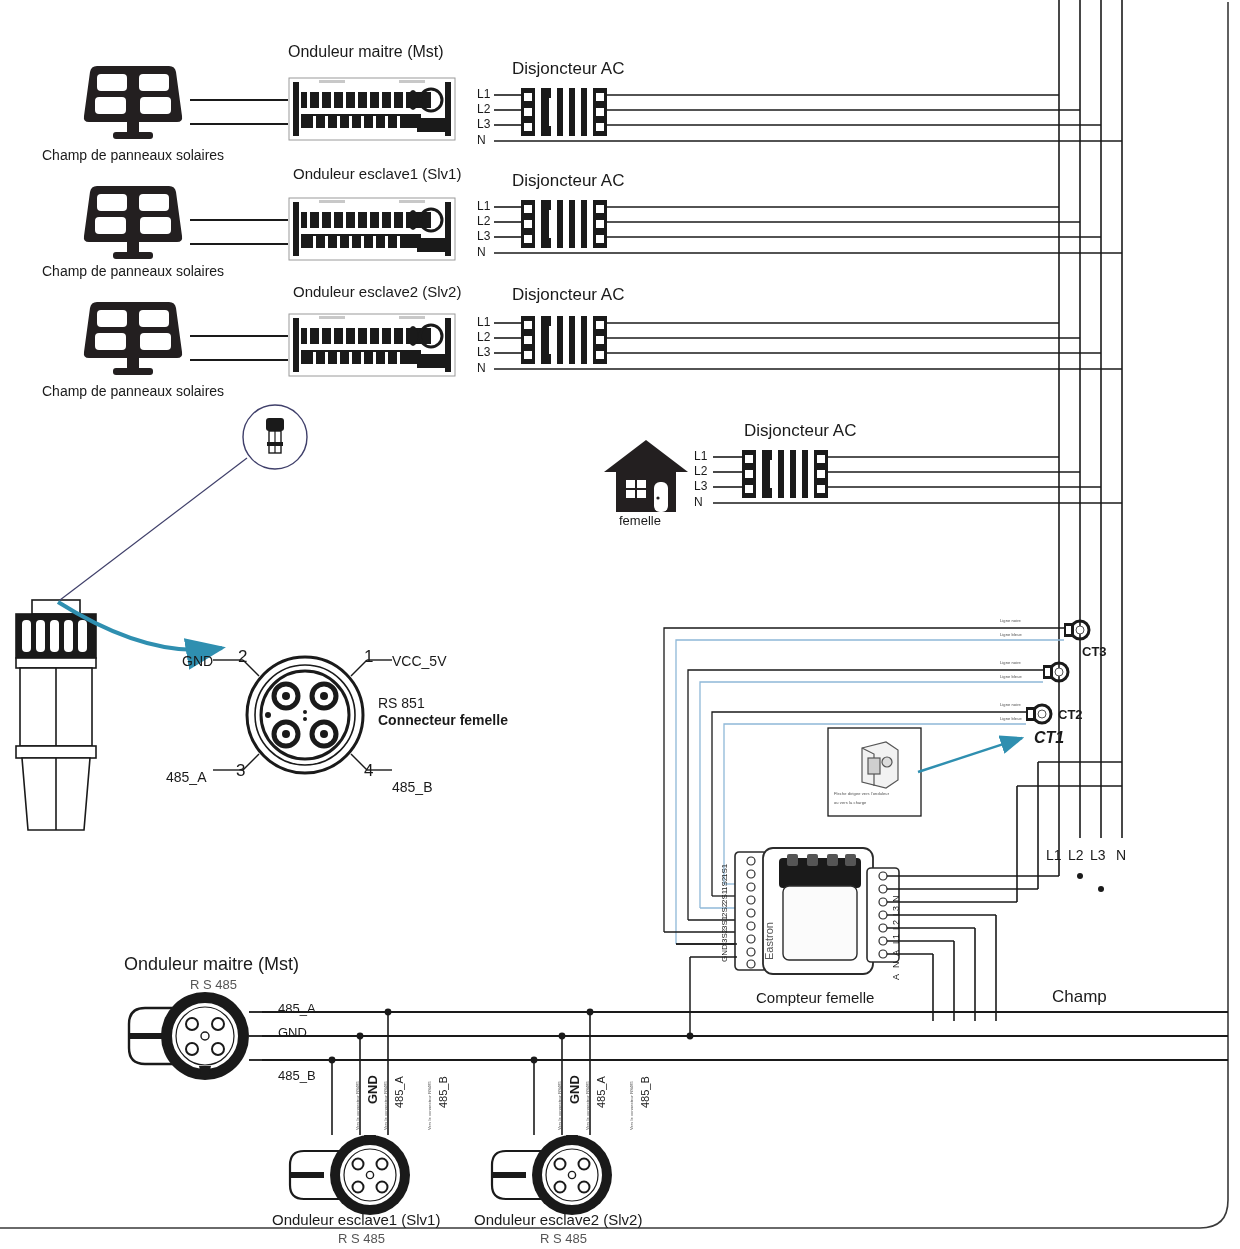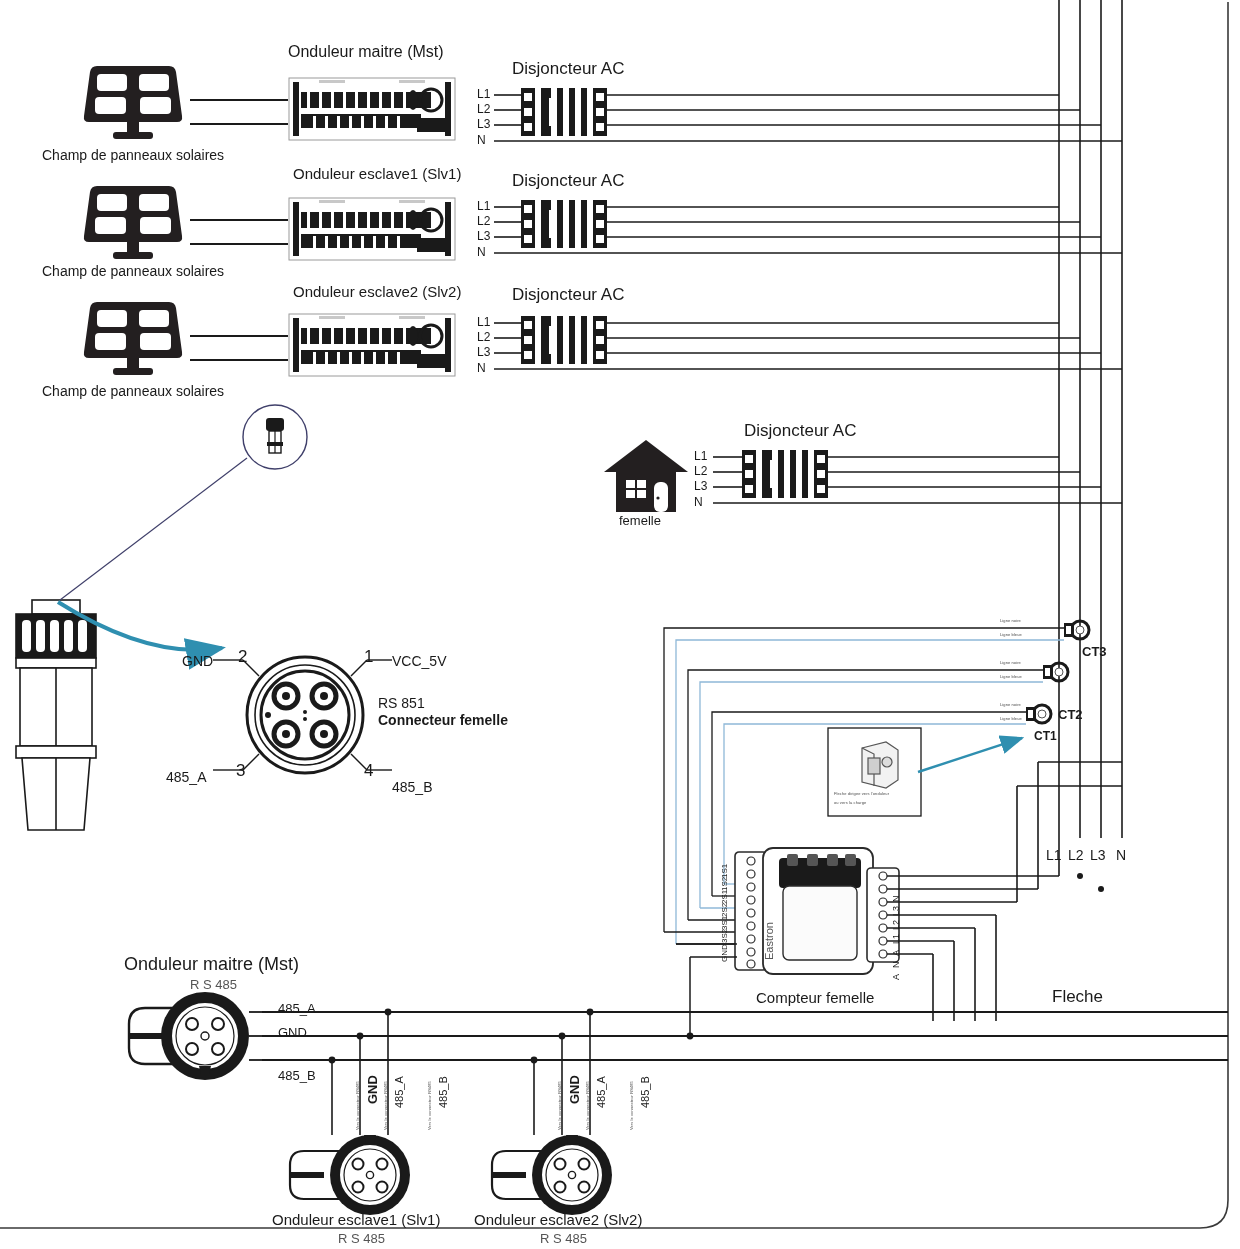--- a/index.html
+++ b/index.html
@@ -1,21 +1,21 @@
 <!DOCTYPE html>
 <html><head>
 <meta charset="utf-8">
 <style>
   html,body{margin:0;padding:0;background:#ffffff;}
   body{font-family:"Liberation Sans", sans-serif;color:#1a1a1a;}
   #stage{position:relative;width:1240px;height:1249px;overflow:hidden;background:#fff;}
   #wires{position:absolute;left:0;top:0;width:1240px;height:1249px;}
   .lbl{position:absolute;white-space:nowrap;line-height:1;}
   .t9{font-size:13px;}
-  .t10{font-size:12px;}
+  .t10{font-size:16px;font-style:italic;}
   .t11{font-size:11px;}
   .t12{font-size:12px;}
   .t13{font-size:13px;}
   .t14{font-size:14px;}
   .t15{font-size:15px;}
   .t16{font-size:16px;}
   .t17{font-size:17px;}
   .t18{font-size:18px;}
   .tiny{font-size:4px;color:#4a4a4a;letter-spacing:.1px;}
   .vert{transform-origin:0 0;transform:rotate(-90deg);}
@@ -487,21 +487,21 @@
 <div class="lbl t9 vert" style="left:892px;top:930px;font-size:9px;">L2</div>
 <div class="lbl t9 vert" style="left:892px;top:944px;font-size:9px;">L1</div>
 <div class="lbl t9 vert" style="left:892px;top:956px;font-size:9px;">A</div>
 <div class="lbl t9 vert" style="left:892px;top:968px;font-size:9px;">N</div>
 <div class="lbl t9 vert" style="left:892px;top:980px;font-size:9px;">A</div>
 
 <div class="lbl t14" style="left:1046px;top:848px;">L1</div>
 <div class="lbl t14" style="left:1068px;top:848px;">L2</div>
 <div class="lbl t14" style="left:1090px;top:848px;">L3</div>
 <div class="lbl t14" style="left:1116px;top:848px;">N</div>
-<div class="lbl t17" style="left:1052px;top:988px;">Fleche</div>
+<div class="lbl t17" style="left:1052px;top:988px;">Champ</div>
 
 <div class="lbl t18" style="left:124px;top:955px;">Onduleur maitre (Mst)</div>
 <div class="lbl t9 grey" style="left:190px;top:978px;">R S 485</div>
 <div class="lbl t13" style="left:278px;top:1002px;">485_A</div>
 <div class="lbl t13" style="left:278px;top:1026px;">GND</div>
 <div class="lbl t13" style="left:278px;top:1069px;">485_B</div>
 
 <div class="lbl t13 vert bold" style="left:366px;top:1104px;">GND</div>
 <div class="lbl tiny vert" style="left:356px;top:1130px;">Vers le connecteur RS485</div>
 <div class="lbl t11 vert" style="left:394px;top:1108px;">485_A</div>

